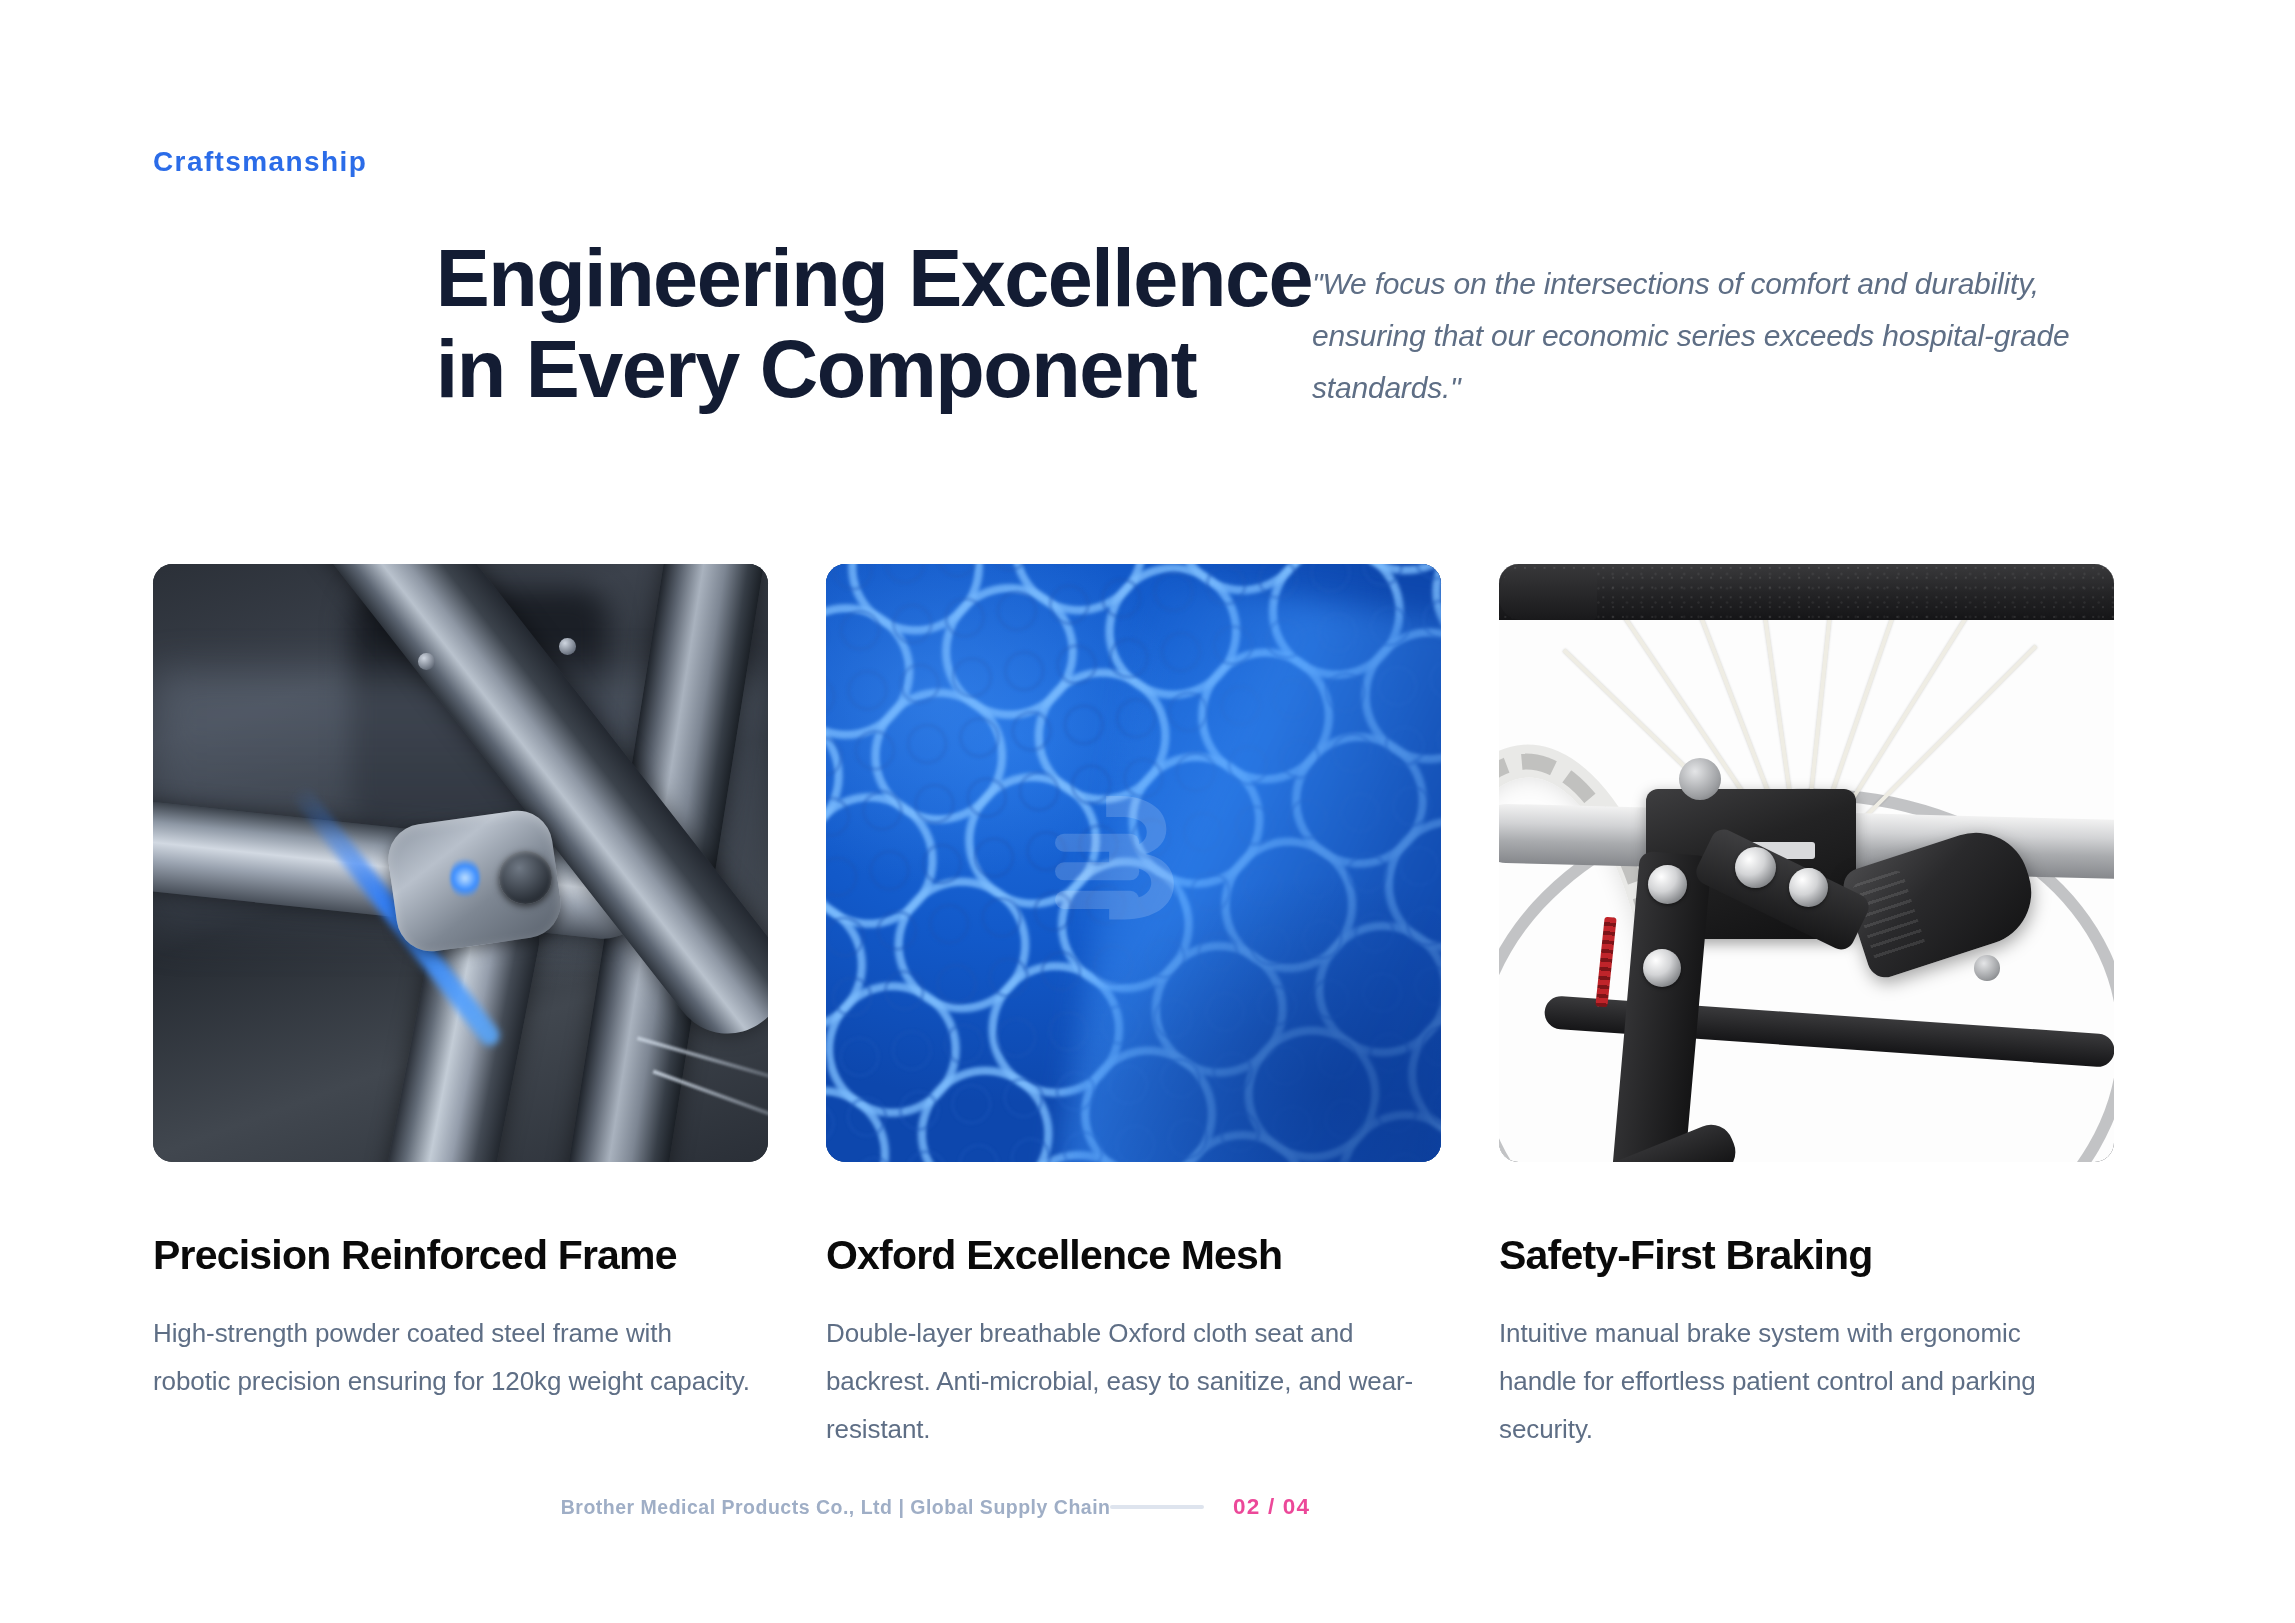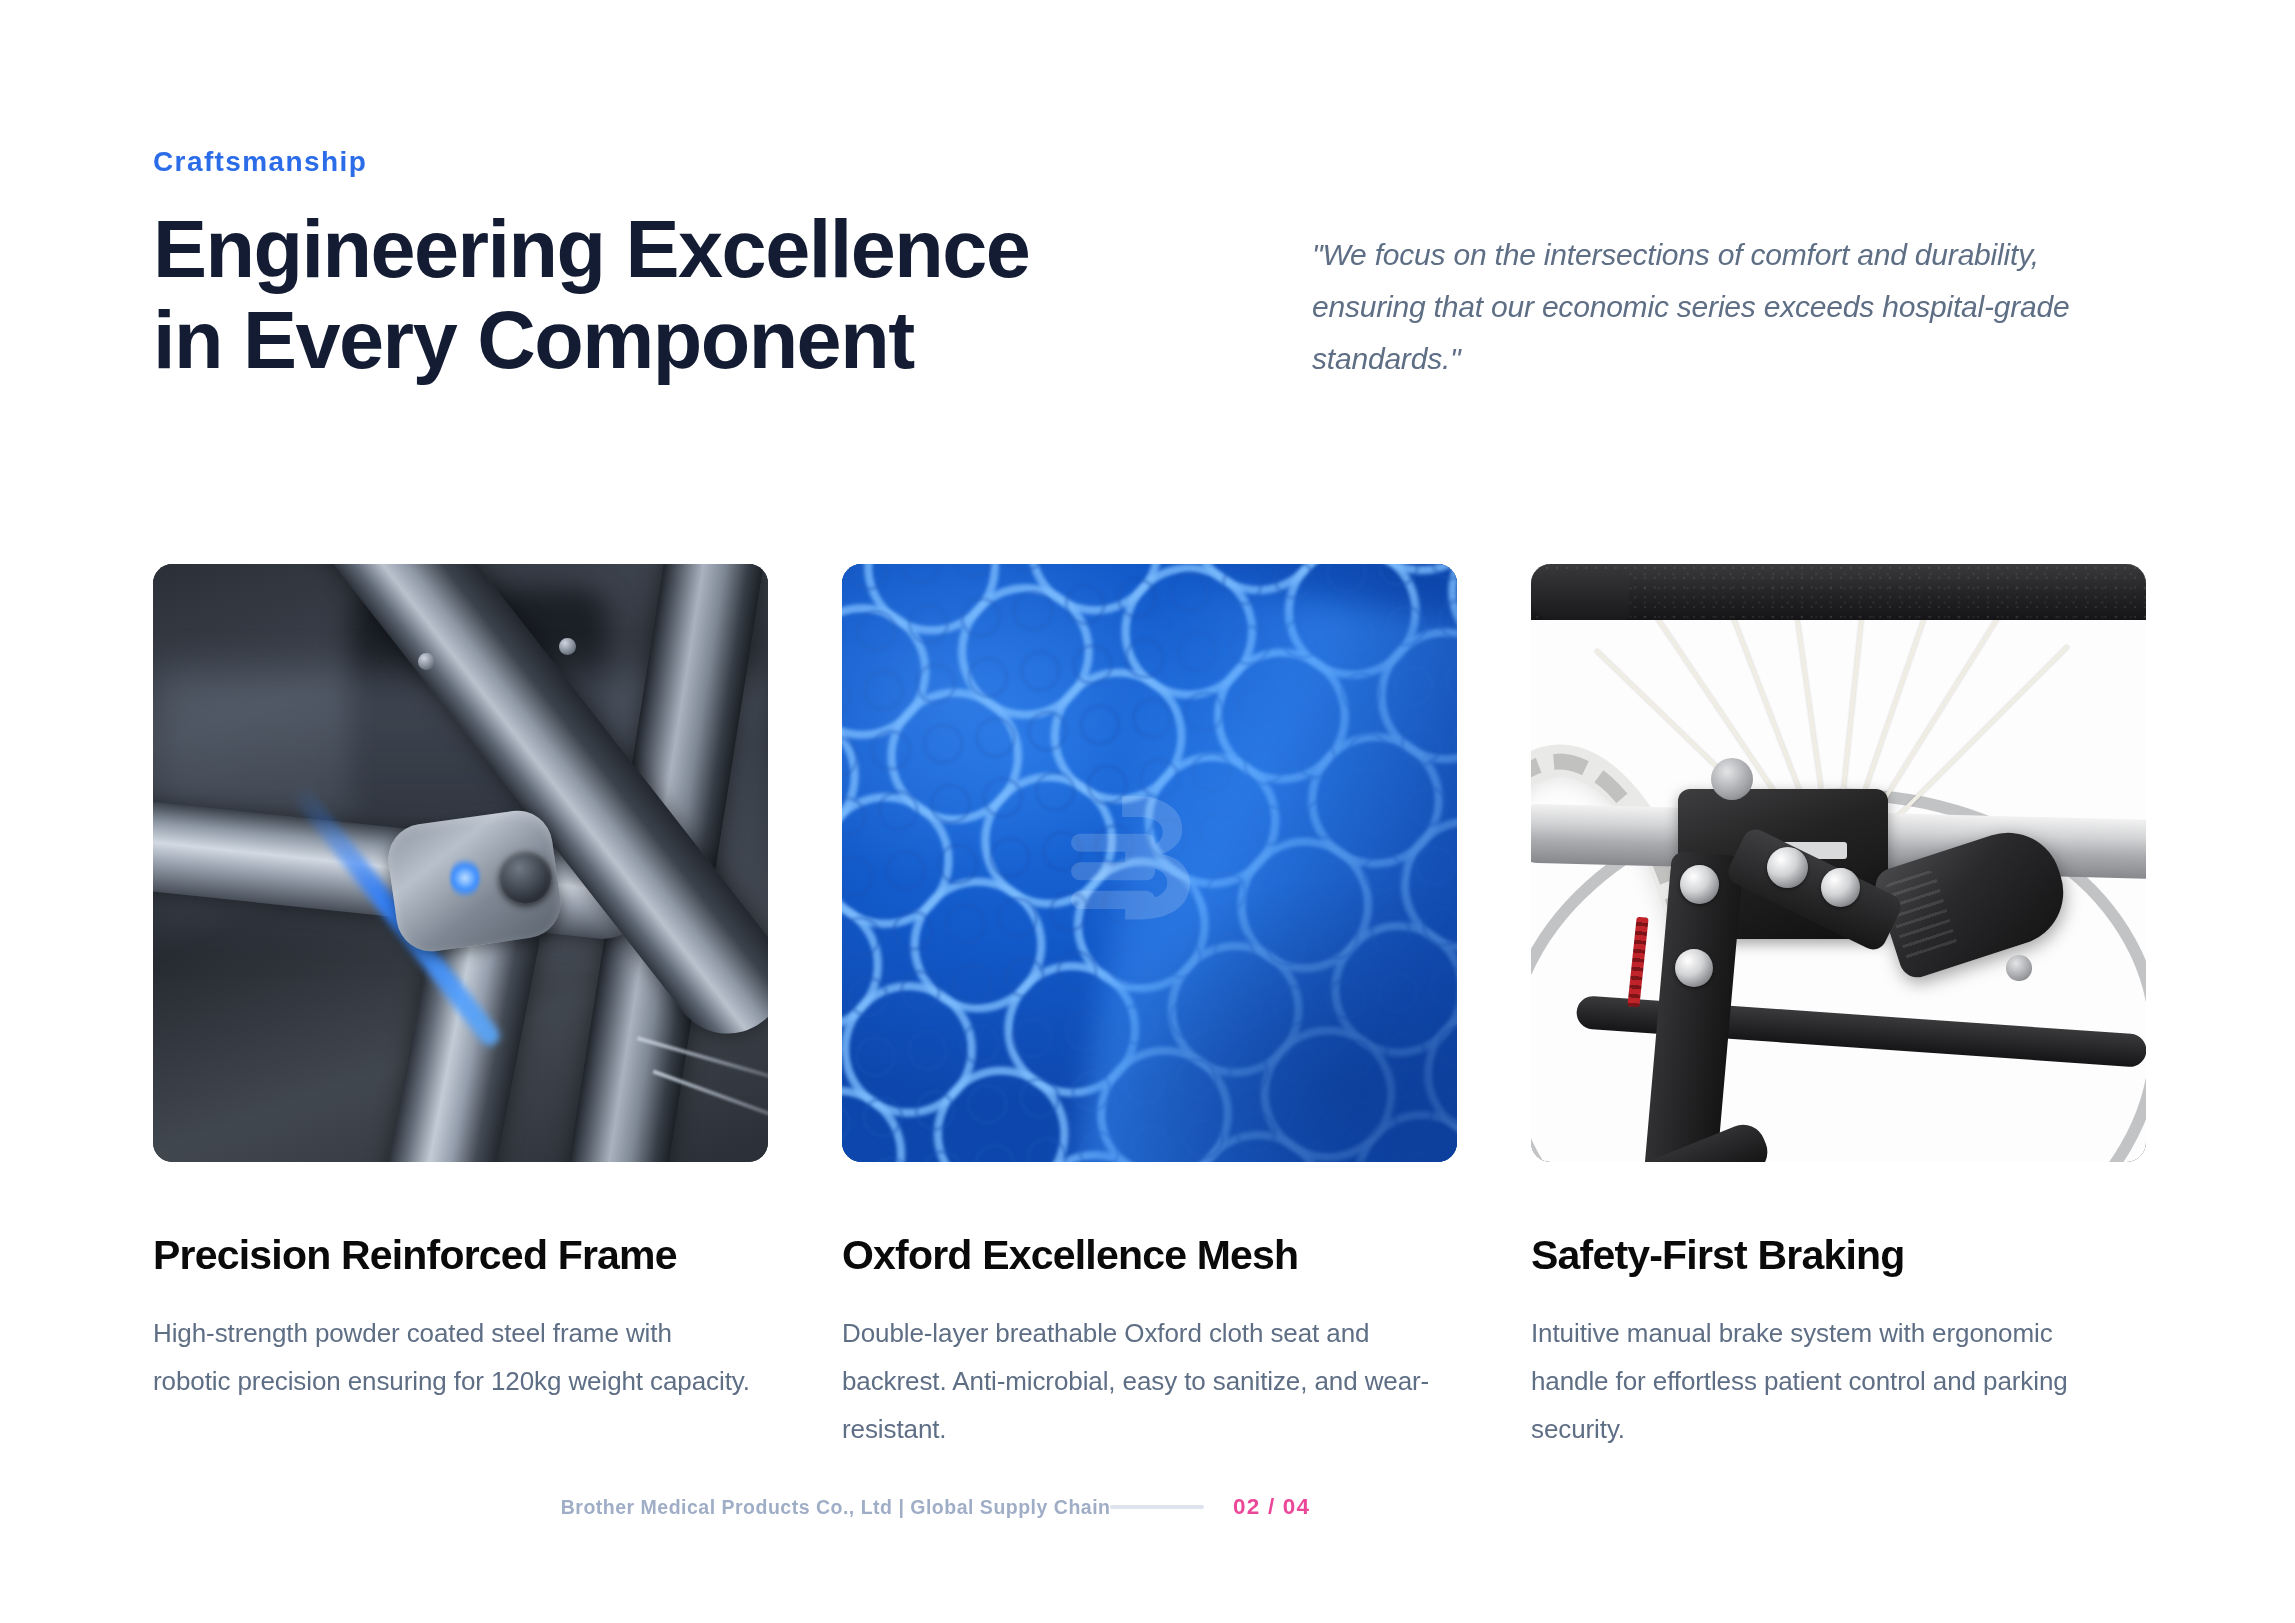--- a/index.html
+++ b/index.html
@@ -31,22 +31,22 @@
     font-size:28px;
     font-weight:700;
     color:#2B6CE8;
     letter-spacing:1.4px;
     line-height:1.1;
   }
 
   .header-row {
     display:flex;
     align-items:flex-start;
-    justify-content:space-between;
-    margin-top:26px;
+    justify-content:flex-end;
+    margin-top:55px;
   }
 
   .headline {
     font-size:81px;
     font-weight:700;
     color:#131C33;
     line-height:1.13;
     letter-spacing:-1.5px;
     white-space:pre-line;
     max-width:1127px;
@@ -64,21 +64,21 @@
   }
 
   
   .grid {
     position:absolute;
     left:153px;
     top:564px;
     width:1993px;
     display:grid;
     grid-template-columns:repeat(3, 615px);
-    column-gap:74px;
+    column-gap:58px;
   }
 
   .card { width:615px; }
 
   .thumb {
     position:relative;
     width:615px;
     height:598px;
     border-radius:19.5px;
     overflow:hidden;

